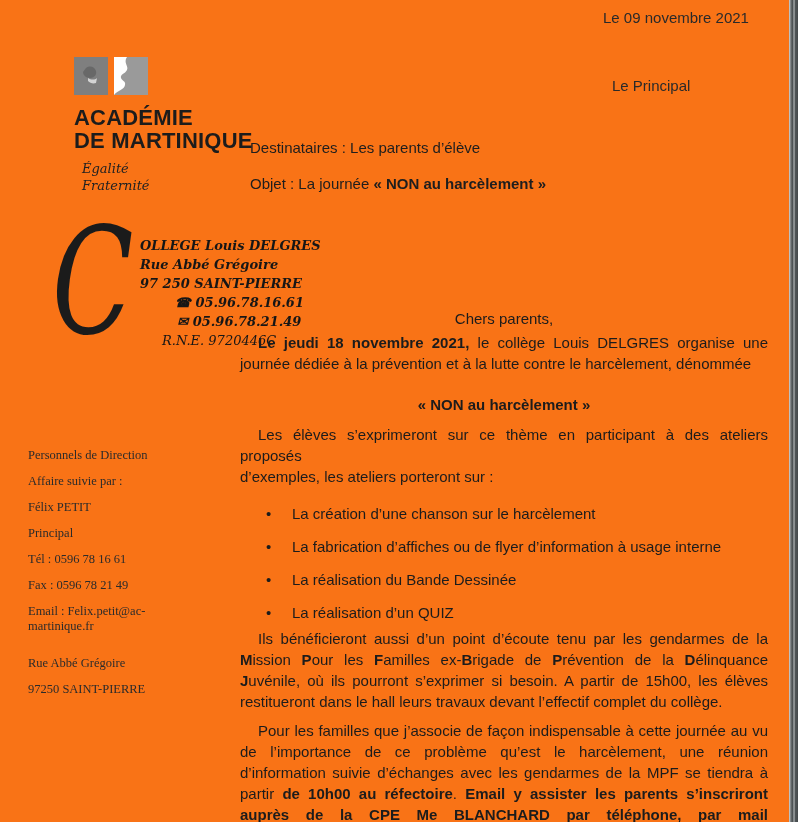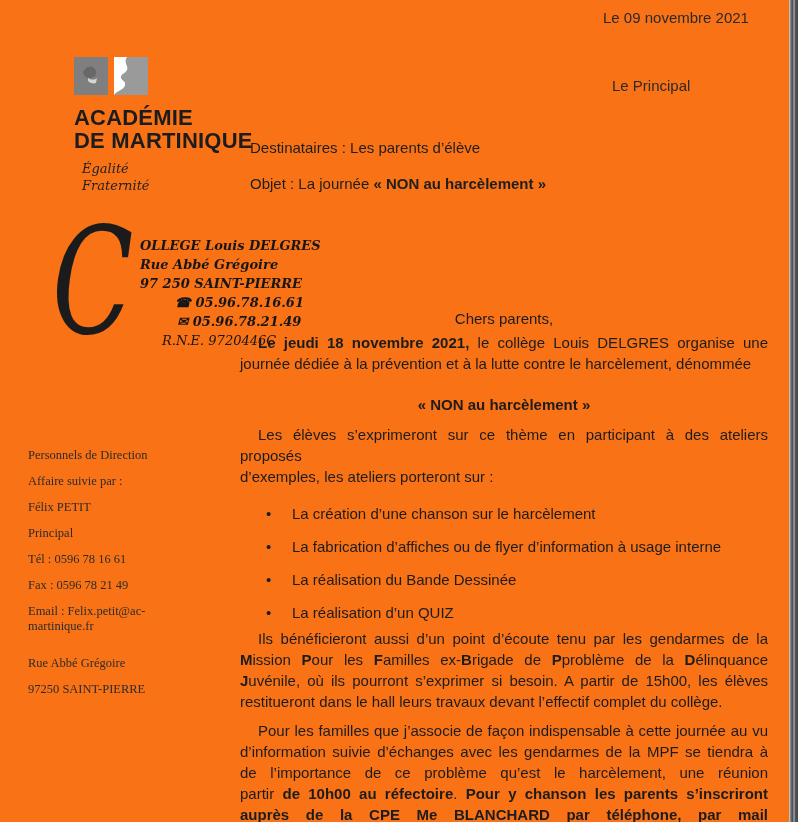--- a/index.html
+++ b/index.html
@@ -139,28 +139,28 @@
       <span>La réalisation du Bande Dessinée</span>
     </div>
     <div class="bullet">
       <span class="dot">•</span>
       <span>La réalisation d’un QUIZ</span>
     </div>
   </div>
 
   <div class="bodycol p3" style="position:absolute;">
     <div class="line indent"><span>Ils bénéficieront aussi d’un point d’écoute tenu par les gendarmes de la</span></div>
-    <div class="line"><span class="b">M</span><span>ission </span><span class="b">P</span><span>our les </span><span class="b">F</span><span>amilles ex-</span><span class="b">B</span><span>rigade de </span><span class="b">P</span><span>problème de la </span><span class="b">D</span><span>élinquance</span></div>
+    <div class="line"><span class="b">M</span><span>ission </span><span class="b">P</span><span>our les </span><span class="b">F</span><span>amilles ex-</span><span class="b">B</span><span>rigade de </span><span class="b">P</span><span>révention de la </span><span class="b">D</span><span>élinquance</span></div>
     <div class="line"><span class="b">J</span><span>uvénile, où ils pourront s’exprimer si besoin. A partir de 15h00, les élèves</span></div>
     <div class="line plast"><span>restitueront dans le hall leurs travaux devant l’effectif complet du collège.</span></div>
   </div>
 
   <div class="bodycol p4" style="position:absolute;">
     <div class="line indent"><span>Pour les familles que j’associe de façon indispensable à cette journée au vu</span></div>
+    <div class="line"><span>de l’importance de ce problème qu’est le harcèlement, une réunion</span></div>
     <div class="line"><span>d’information suivie d’échanges avec les gendarmes de la MPF se tiendra à</span></div>
-    <div class="line"><span>de l’importance de ce problème qu’est le harcèlement, une réunion</span></div>
-    <div class="line"><span>partir </span><span class="b">de 10h00 au réfectoire</span><span>. </span><span class="b">Pour y chanson les parents s’inscriront</span></div>
+    <div class="line"><span>partir </span><span class="b">de 10h00 au réfectoire</span><span>. </span><span class="b">Email y assister les parents s’inscriront</span></div>
     <div class="line"><span class="b">auprès de la CPE Me BLANCHARD par téléphone, par mail</span></div>
 
   </div>
 
   <div class="edge"></div>
 </div>
 
 </body></html>

